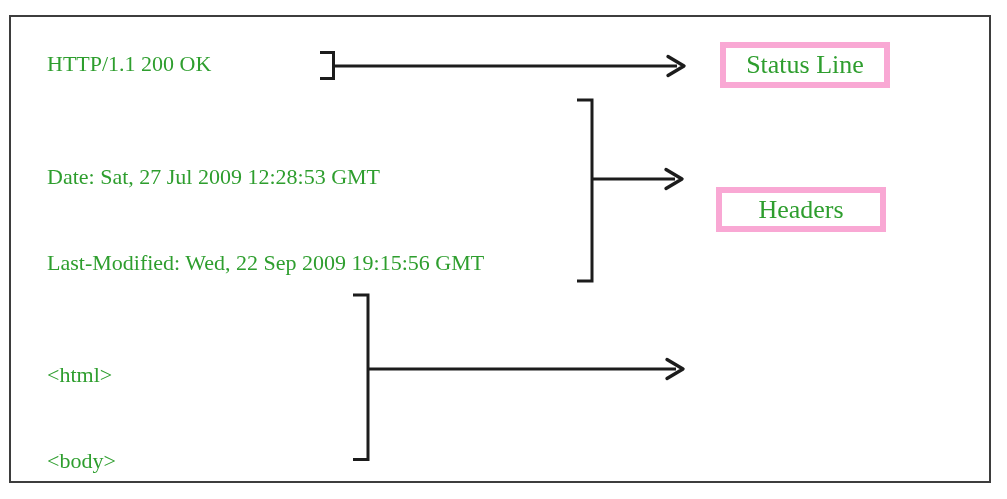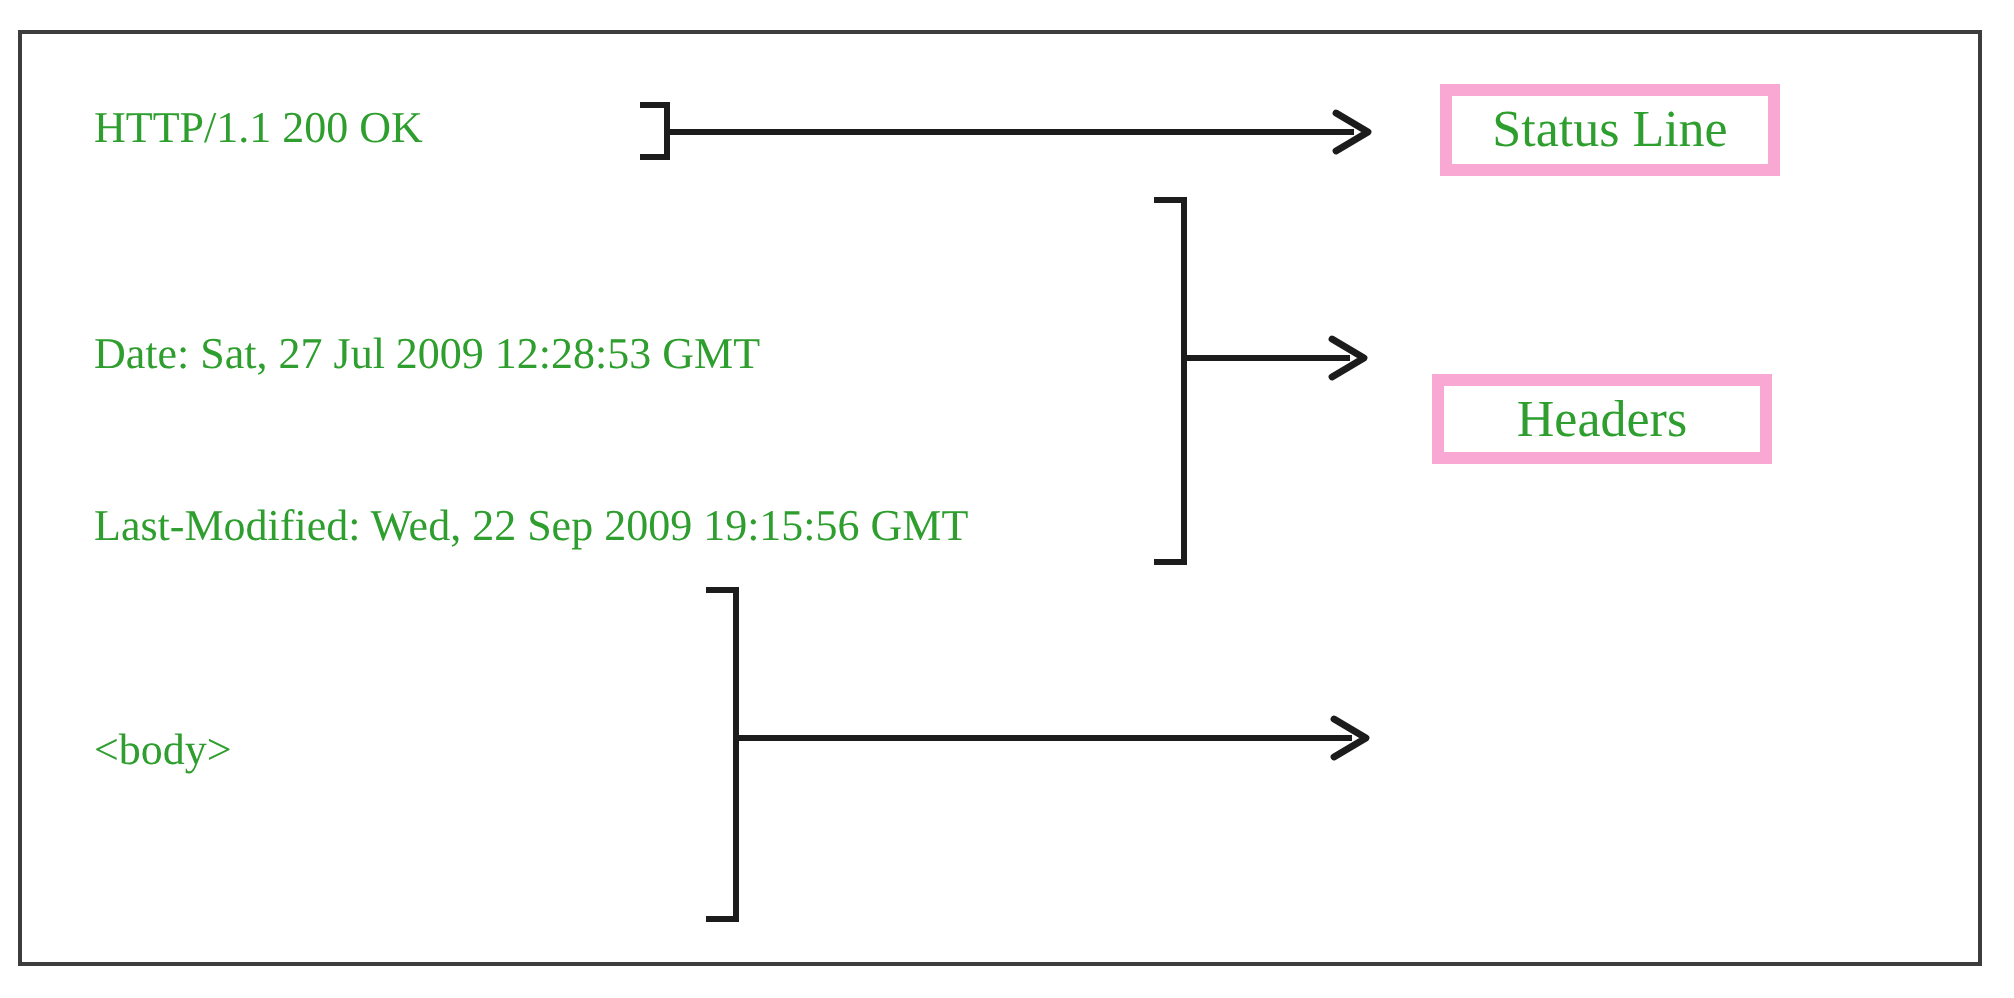--- a/index.html
+++ b/index.html
@@ -64,20 +64,21 @@
   <div class="status-text">HTTP/1.1 200 OK</div>
 
   <div class="headers-text">
     <div>Date: Sat, 27 Jul 2009 12:28:53 GMT</div>
     <div>Last-Modified: Wed, 22 Sep 2009 19:15:56 GMT</div>
     
     
   </div>
 
   <div class="body-text">
+    <div>&lt;html&gt;</div>
     <div>&lt;body&gt;</div>
     
     
     
   </div>
 
   <div class="label-box box-status">
     <span>Status Line</span>
   </div>
   <div class="label-box box-headers">

